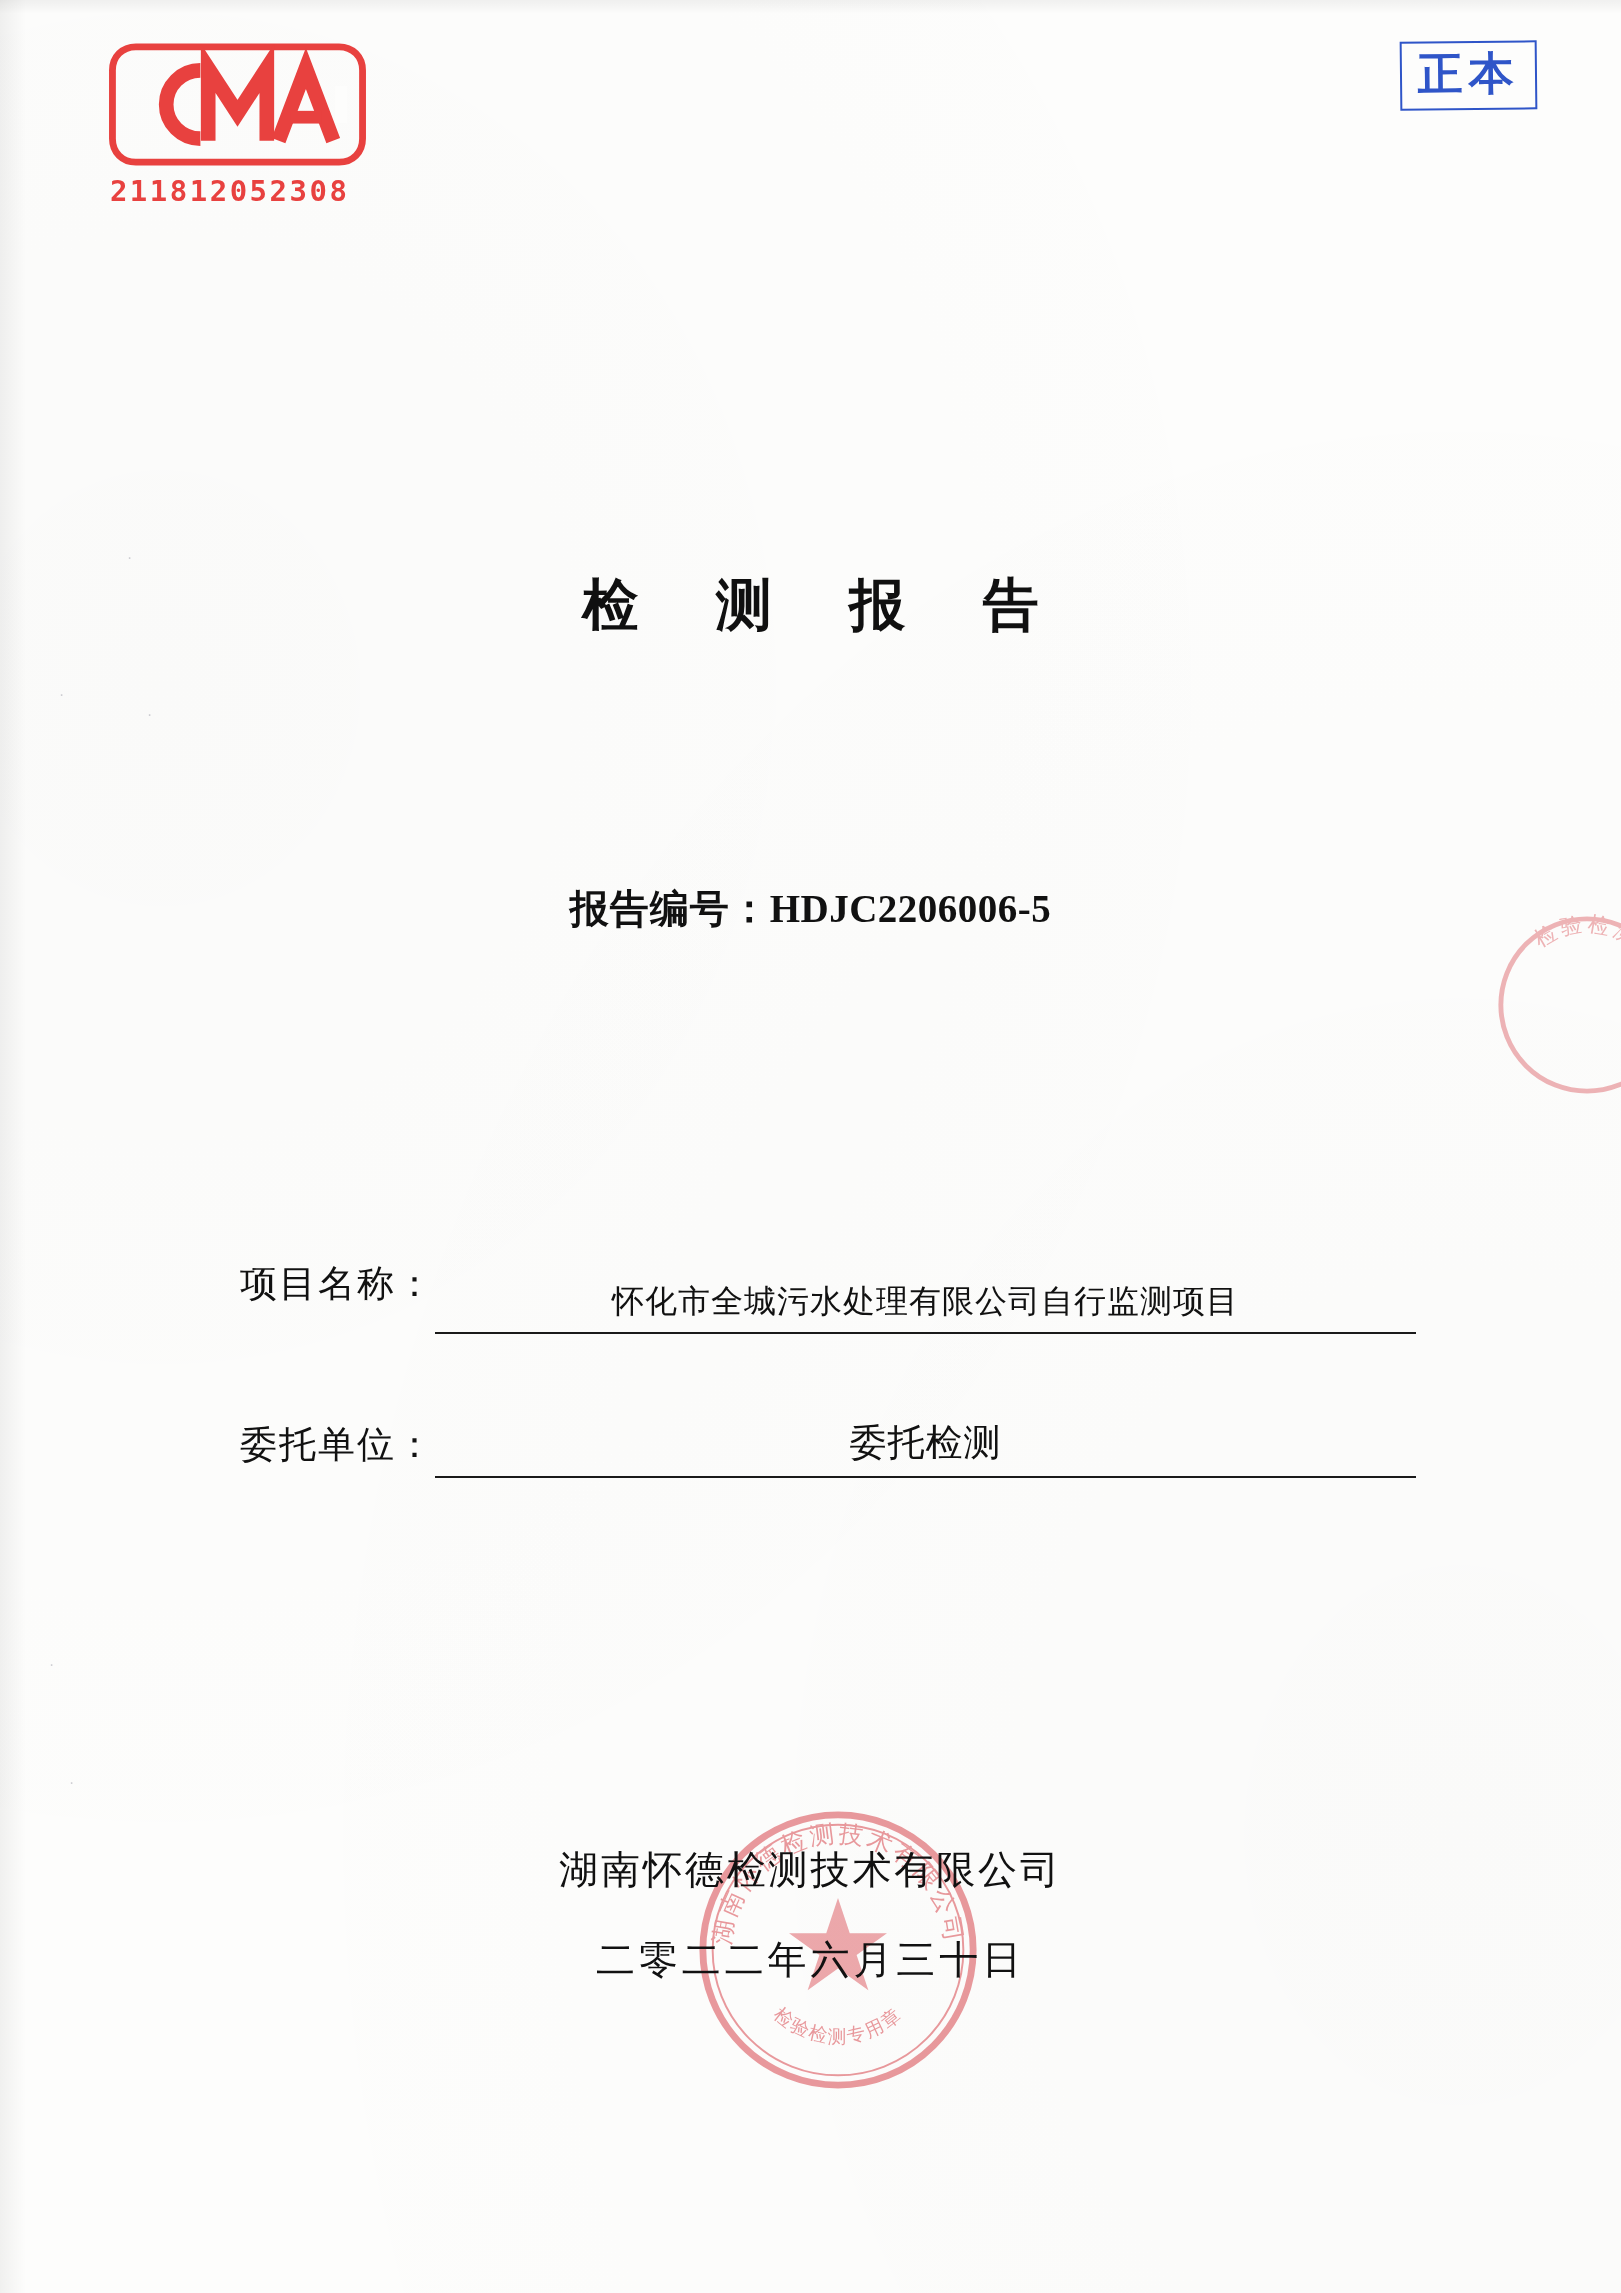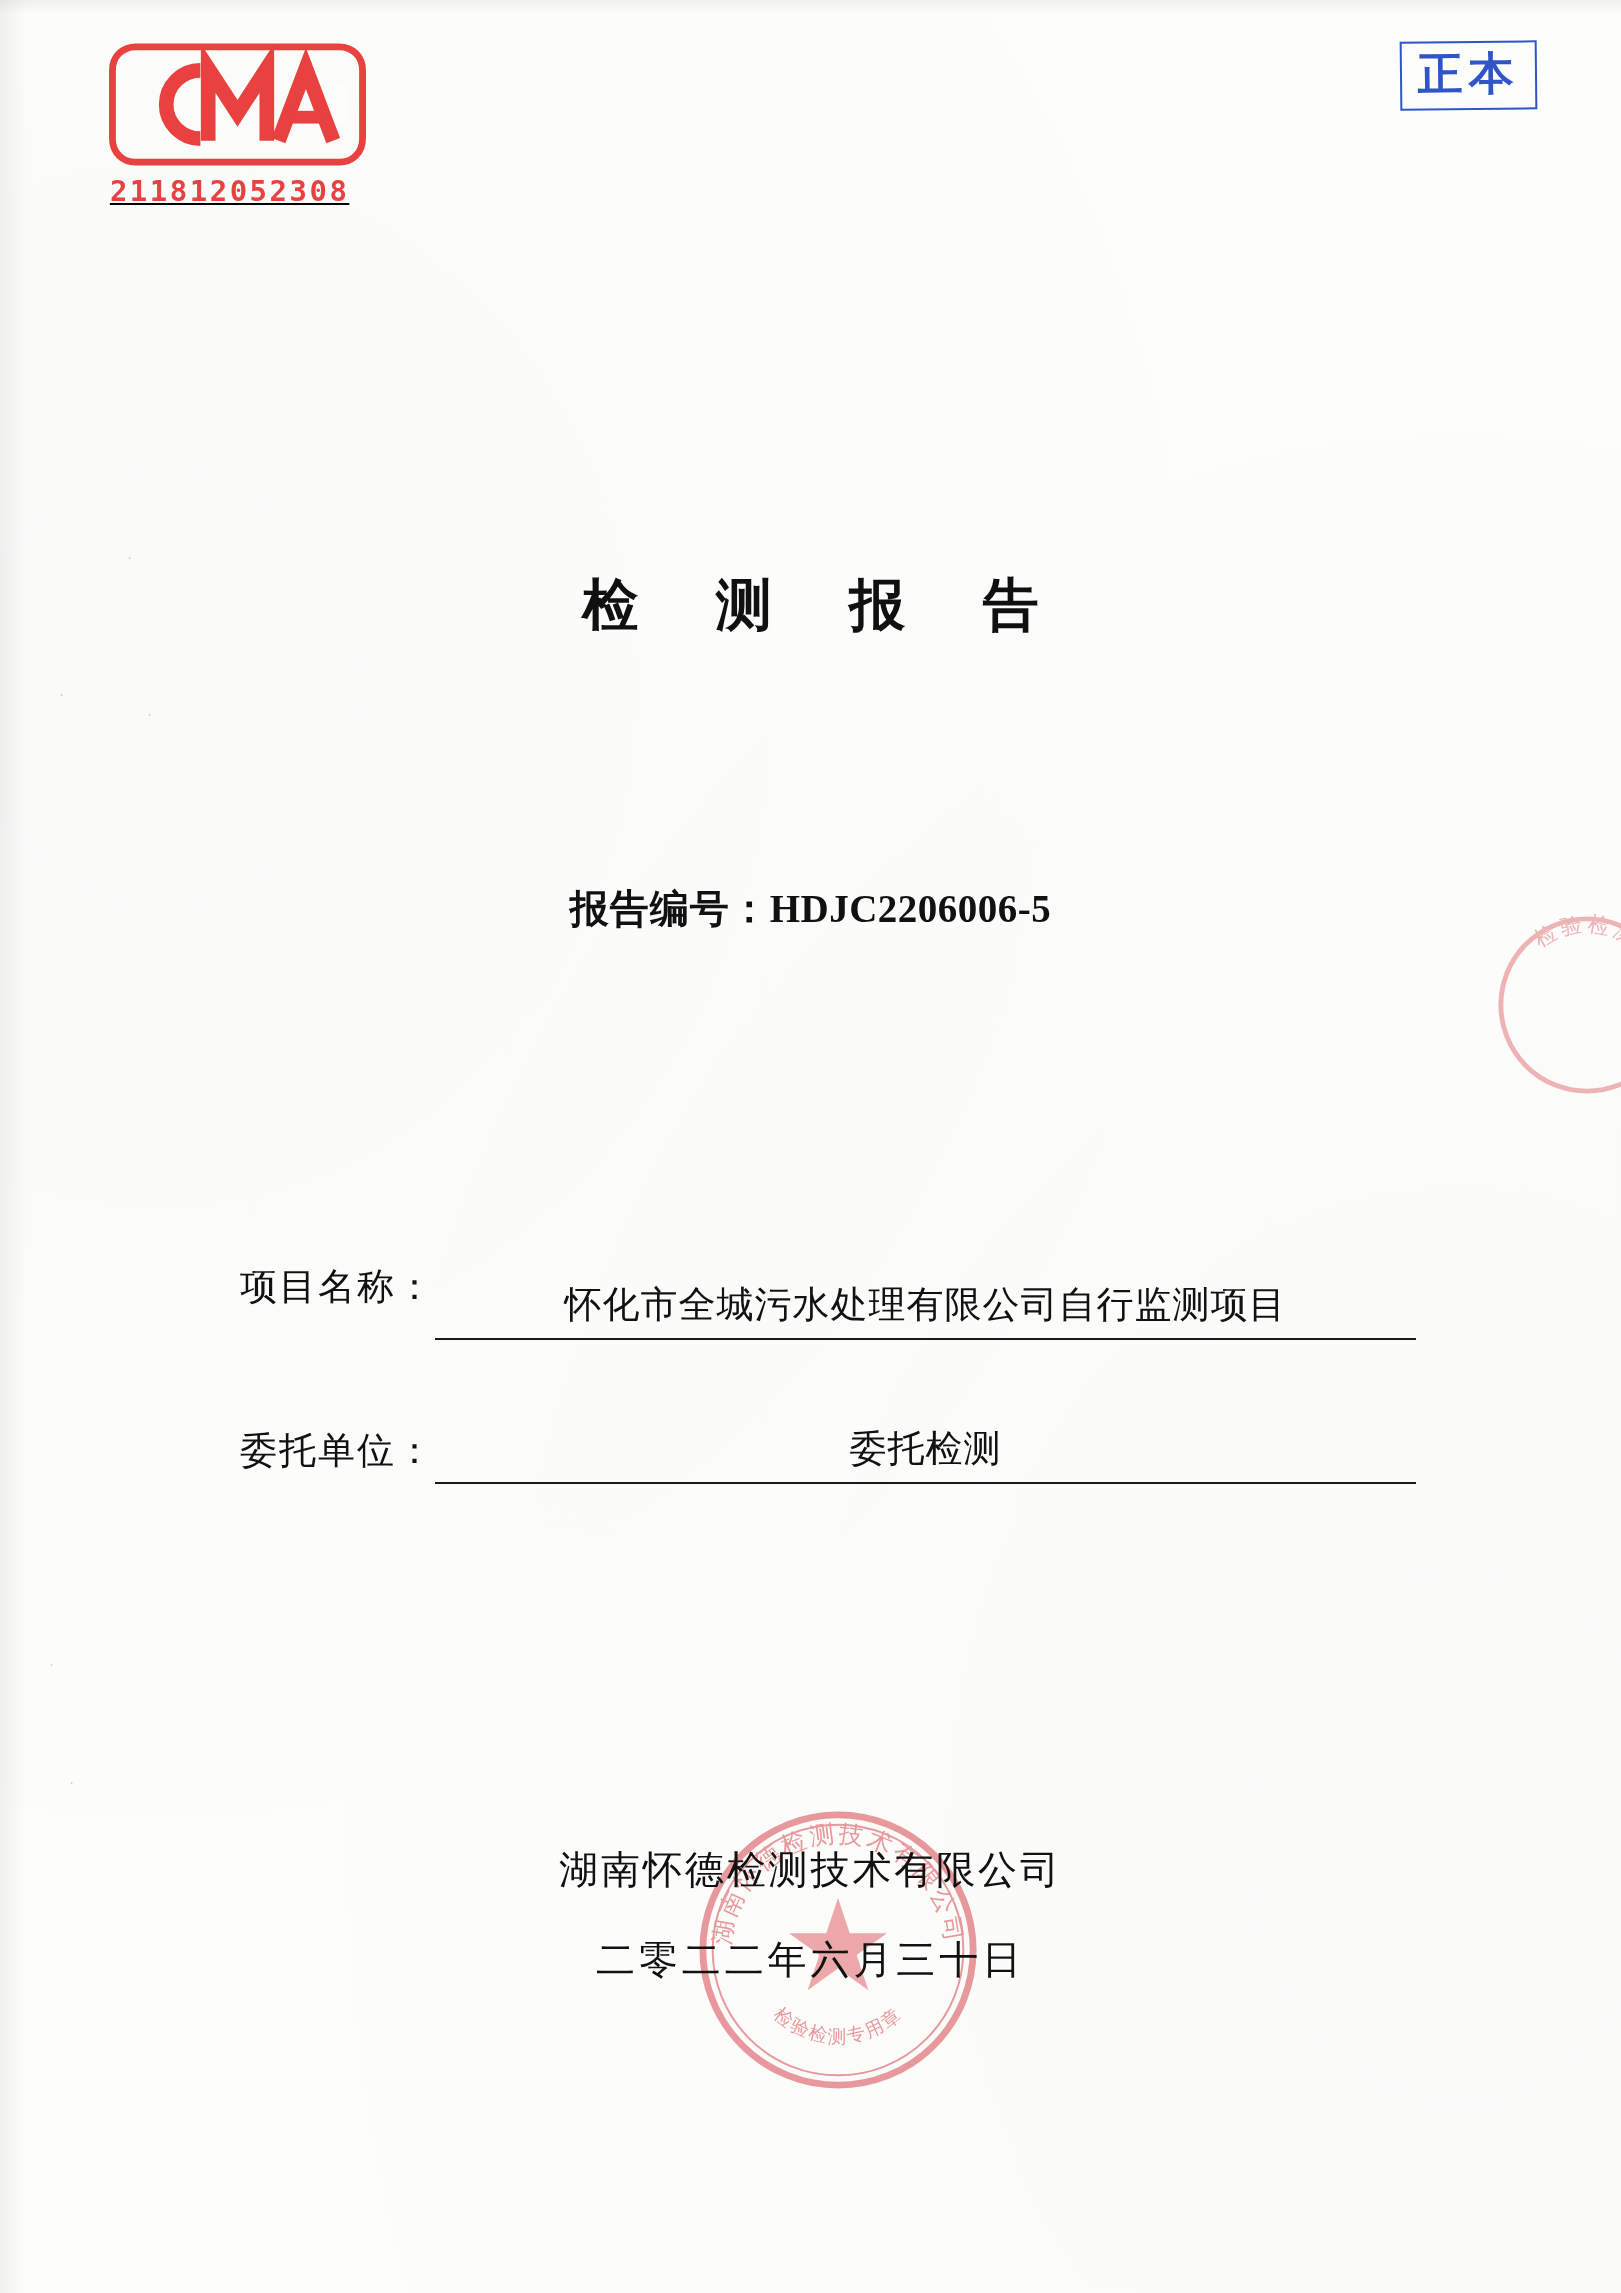--- a/index.html
+++ b/index.html
@@ -40,21 +40,20 @@
     background: linear-gradient(to bottom, rgba(0,0,0,0.05), rgba(0,0,0,0));
     pointer-events: none;
   }
 
   
   .cma-block {
     position: absolute;
     left: 106px;
     top: 41px;
     width: 284px;
-    text-decoration: underline;
   }
   .cma-logo {
     position: relative;
     width: 263px;
     height: 127px;
   }
   .cma-logo svg { display: block; }
   .cma-code {
     margin-top: 5.9px;
     margin-left: 3.9px;
@@ -138,21 +137,21 @@
   }
   .field-value {
     flex: 1;
     border-bottom: 2px solid #1a1a1a;
     text-align: center;
     font-size: 37px;
     color: #111;
     padding: 0 5.9px 7.8px 5.9px;
     letter-spacing: 1px;
   }
-  .field-row.row-project .field-value { font-size: 37px; margin-top: 40px; }
+  .field-row.row-project .field-value { font-size: 32px; margin-top: 40px; }
 
   
   .footer {
     position: absolute;
     left: 0; right: 0;
     top: 1843px;
     text-align: center;
     font-family: "DejaVu Sans", sans-serif;
     color: #111;
   }

